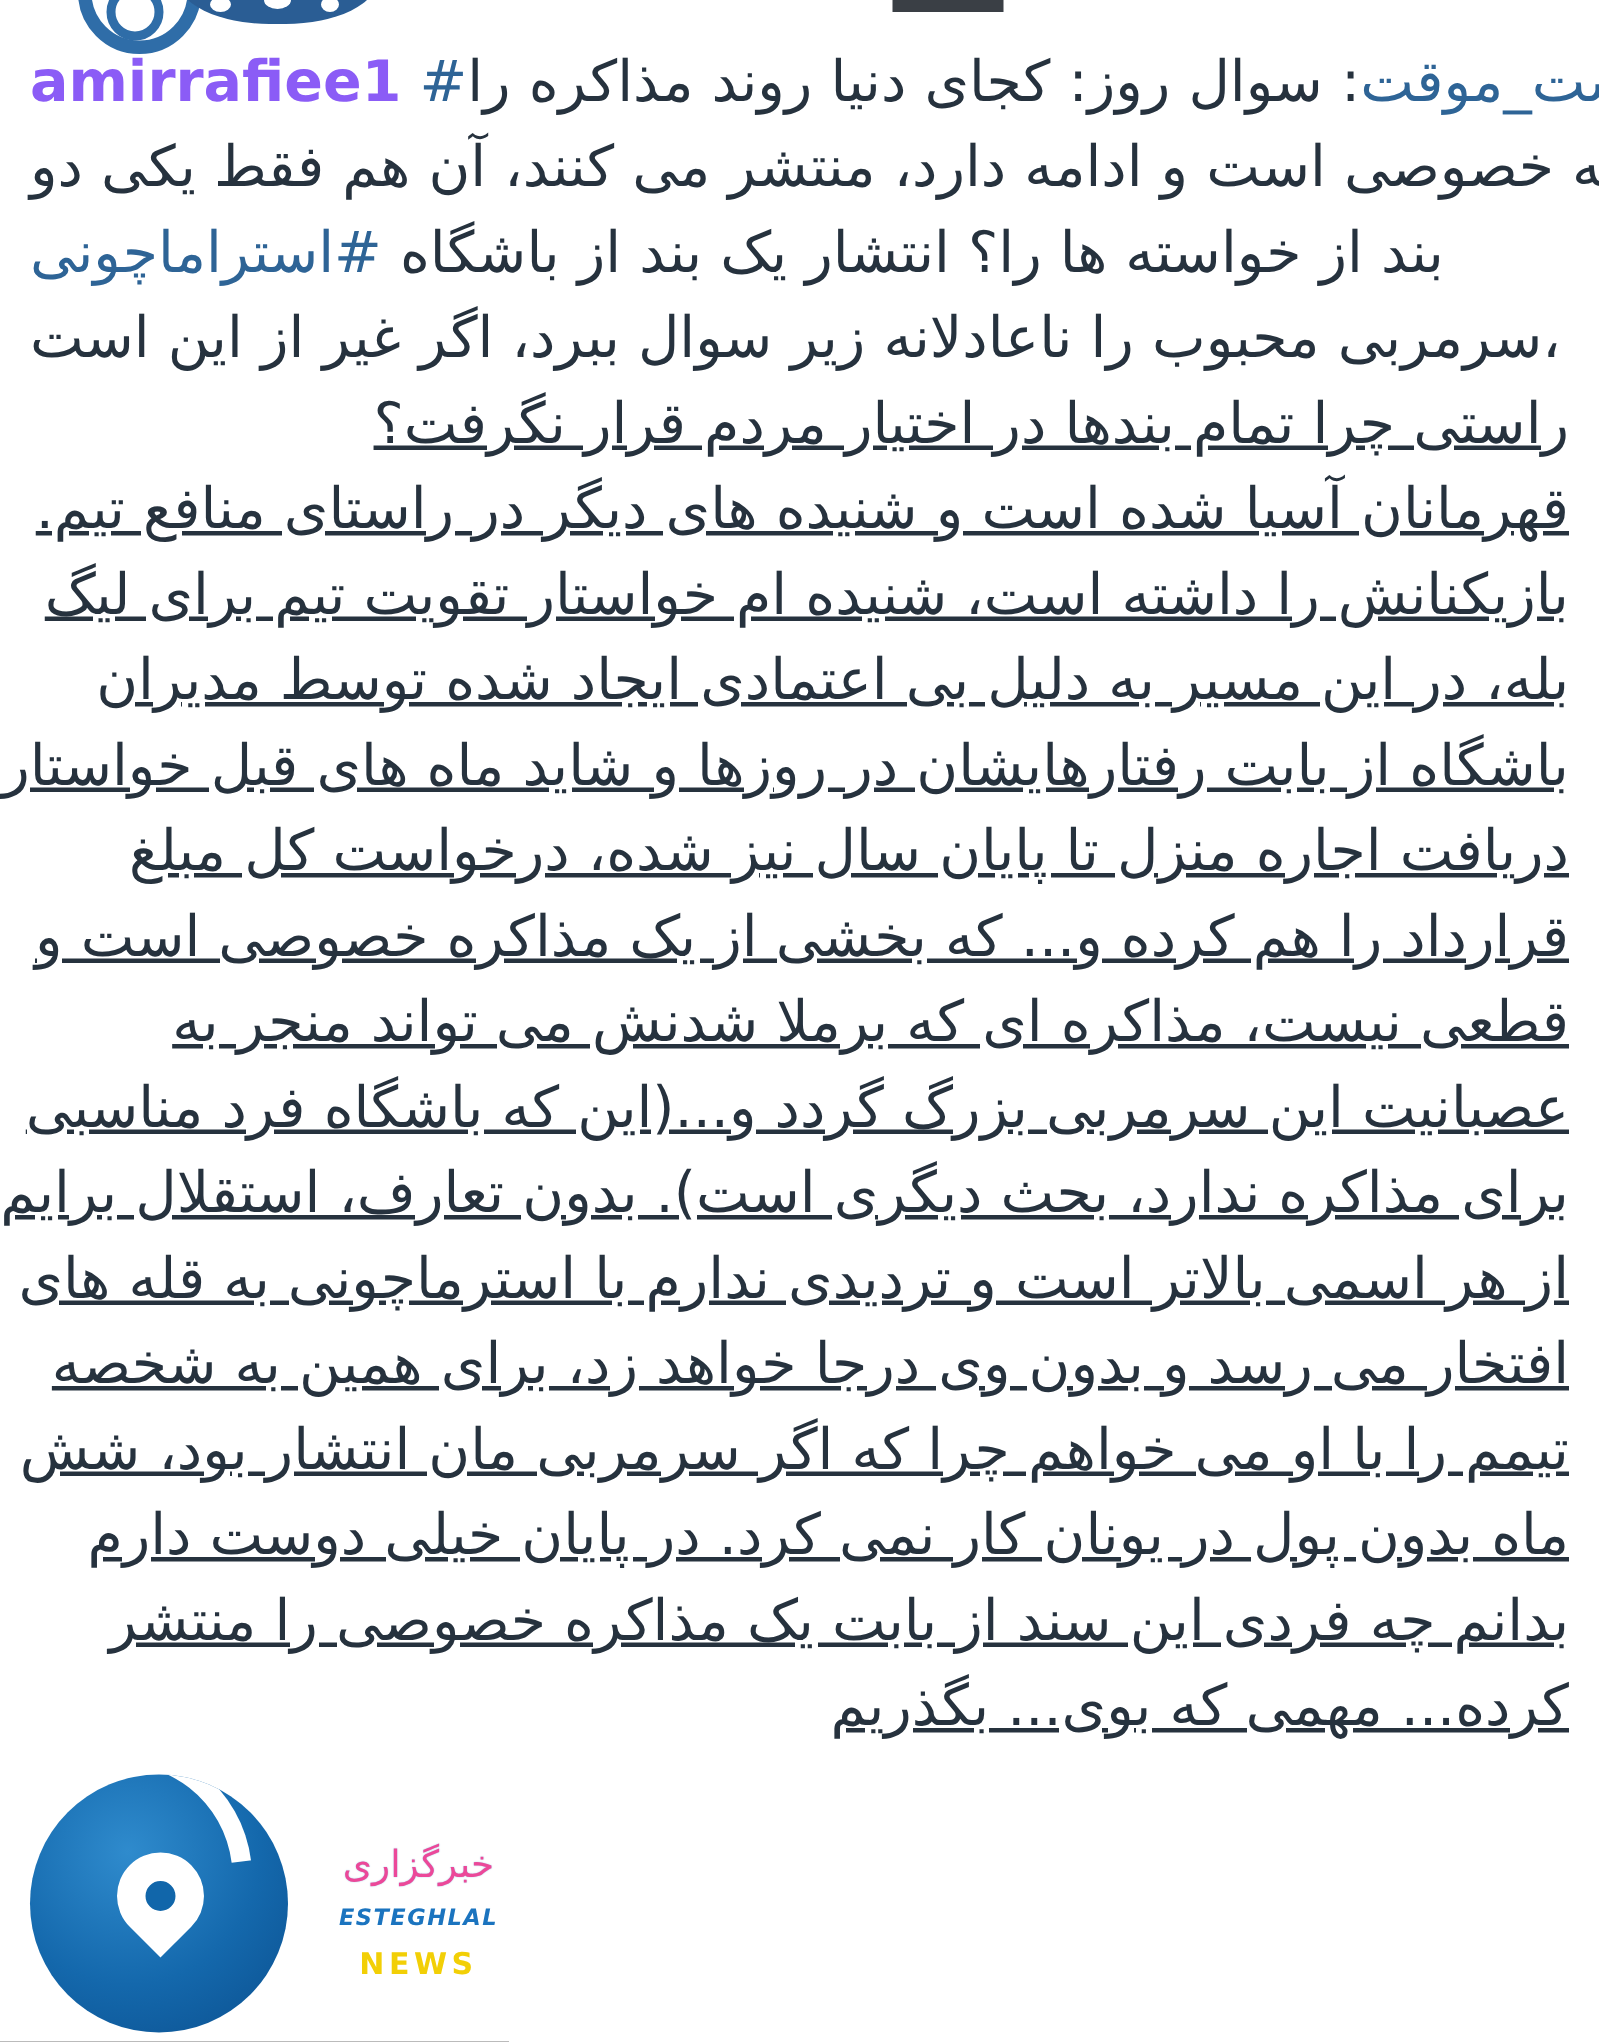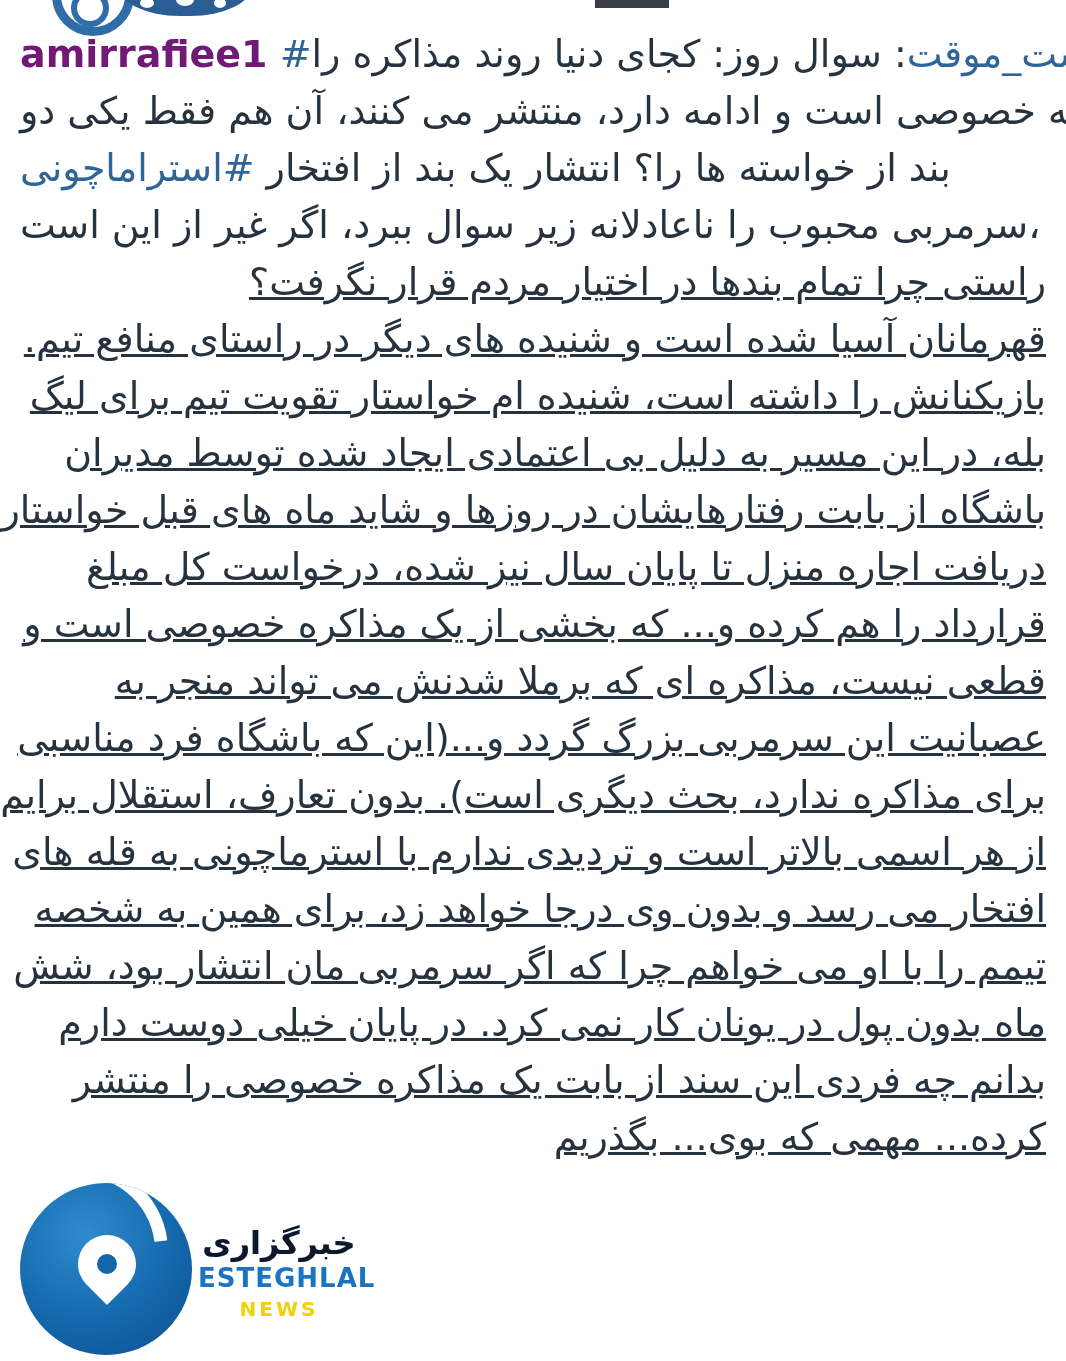--- a/index.html
+++ b/index.html
@@ -41,21 +41,21 @@
   }
   .line{
     font-size:38px;
     line-height:57px;
     color:#26323e;
     white-space:nowrap;
   }
   .line.al{text-align:left;direction:ltr;}
   .line.ar{text-align:right;direction:rtl;text-decoration:underline;}
   .line.off{padding-left:458px;}
-  .username{font-weight:bold;color:#701a75;}
+  .username{font-weight:bold;color:#8b5cf6;}
   .hashtag{color:#2e6496;}
 
   
   .logo{position:absolute;left:20px;top:1183px;width:340px;height:178px;}
   .ball{
     position:absolute;left:0;top:0;width:172px;height:172px;border-radius:50%;
     background:radial-gradient(circle at 38% 30%, #2f8bcd 0%, #1468ac 55%, #0b4f8e 100%);
     overflow:hidden;
   }
   .ball .cr{
@@ -72,45 +72,45 @@
   .ball .pin{
     position:absolute;left:58px;top:52px;width:58px;height:58px;
     background:#ffffff;border-radius:50% 50% 50% 0;transform:rotate(-45deg);
   }
   .ball .pin .hole{
     position:absolute;left:19px;top:19px;width:20px;height:20px;
     background:#1166aa;border-radius:50%;
   }
   .logo-text{position:absolute;left:178px;top:40px;width:162px;text-align:center;}
   .agency{
-    color:#0f172a;font-size:32px;font-weight:bold;line-height:40px;direction:rtl;
+    color:#ec4899;font-size:25px;font-weight:normal;line-height:40px;direction:rtl;
     text-shadow:0 0 1px #9cc6e4;
   }
-  .esteghlal{color:#1b74bf;font-size:26px;font-weight:bold;letter-spacing:1px;line-height:30px;}
+  .esteghlal{color:#1b74bf;font-size:15px;font-weight:bold;letter-spacing:1px;line-height:30px;font-style:italic;}
   .news{color:#f2cf06;font-size:20px;font-weight:bold;letter-spacing:3px;line-height:32px;}
 </style>
 </head>
 <body>
 
 <div class="page">
 
   <div class="artifact-ring">
     <span class="inner"></span>
   </div>
   <div class="artifact-blob">
     <i class="d1"></i>
       <i class="d2"></i>
       <i class="d3"></i>
   </div>
   <div class="artifact-bar"></div>
 
   <div class="caption">
       <div class="line al"><span class="username">amirrafiee1</span><span class="plain"> </span><span class="hashtag">#پست_موقت</span><span class="plain">: سوال روز: کجای دنیا روند مذاکره را</span></div>
       <div class="line al"><span class="plain">که خصوصی است و ادامه دارد، منتشر می کنند، آن هم فقط یکی دو</span></div>
-      <div class="line al"><span class="plain">بند از خواسته ها را؟ انتشار یک بند از افتخار </span><span class="hashtag">#استراماچونی</span></div>
+      <div class="line al"><span class="plain">بند از خواسته ها را؟ انتشار یک بند از باشگاه </span><span class="hashtag">#استراماچونی</span></div>
       <div class="line al"><span class="plain">سرمربی محبوب را ناعادلانه زیر سوال ببرد، اگر غیر از این است،</span></div>
       <div class="line ar"><span class="plain">راستی چرا تمام بندها در اختیار مردم قرار نگرفت؟</span></div>
       <div class="line ar"><span class="plain">قهرمانان آسیا شده است و شنیده های دیگر در راستای منافع تیم.</span></div>
       <div class="line ar"><span class="plain">بازیکنانش را داشته است، شنیده ام خواستار تقویت تیم برای لیگ</span></div>
       <div class="line ar"><span class="plain">بله، در این مسیر به دلیل بی اعتمادی ایجاد شده توسط مدیران</span></div>
       <div class="line ar"><span class="plain">باشگاه از بابت رفتارهایشان در روزها و شاید ماه های قبل خواستار</span></div>
       <div class="line ar"><span class="plain">دریافت اجاره منزل تا پایان سال نیز شده، درخواست کل مبلغ</span></div>
       <div class="line ar"><span class="plain">قرارداد را هم کرده و... که بخشی از یک مذاکره خصوصی است و</span></div>
       <div class="line ar"><span class="plain">قطعی نیست، مذاکره ای که برملا شدنش می تواند منجر به</span></div>
       <div class="line ar"><span class="plain">عصبانیت این سرمربی بزرگ گردد و...(این که باشگاه فرد مناسبی</span></div>

